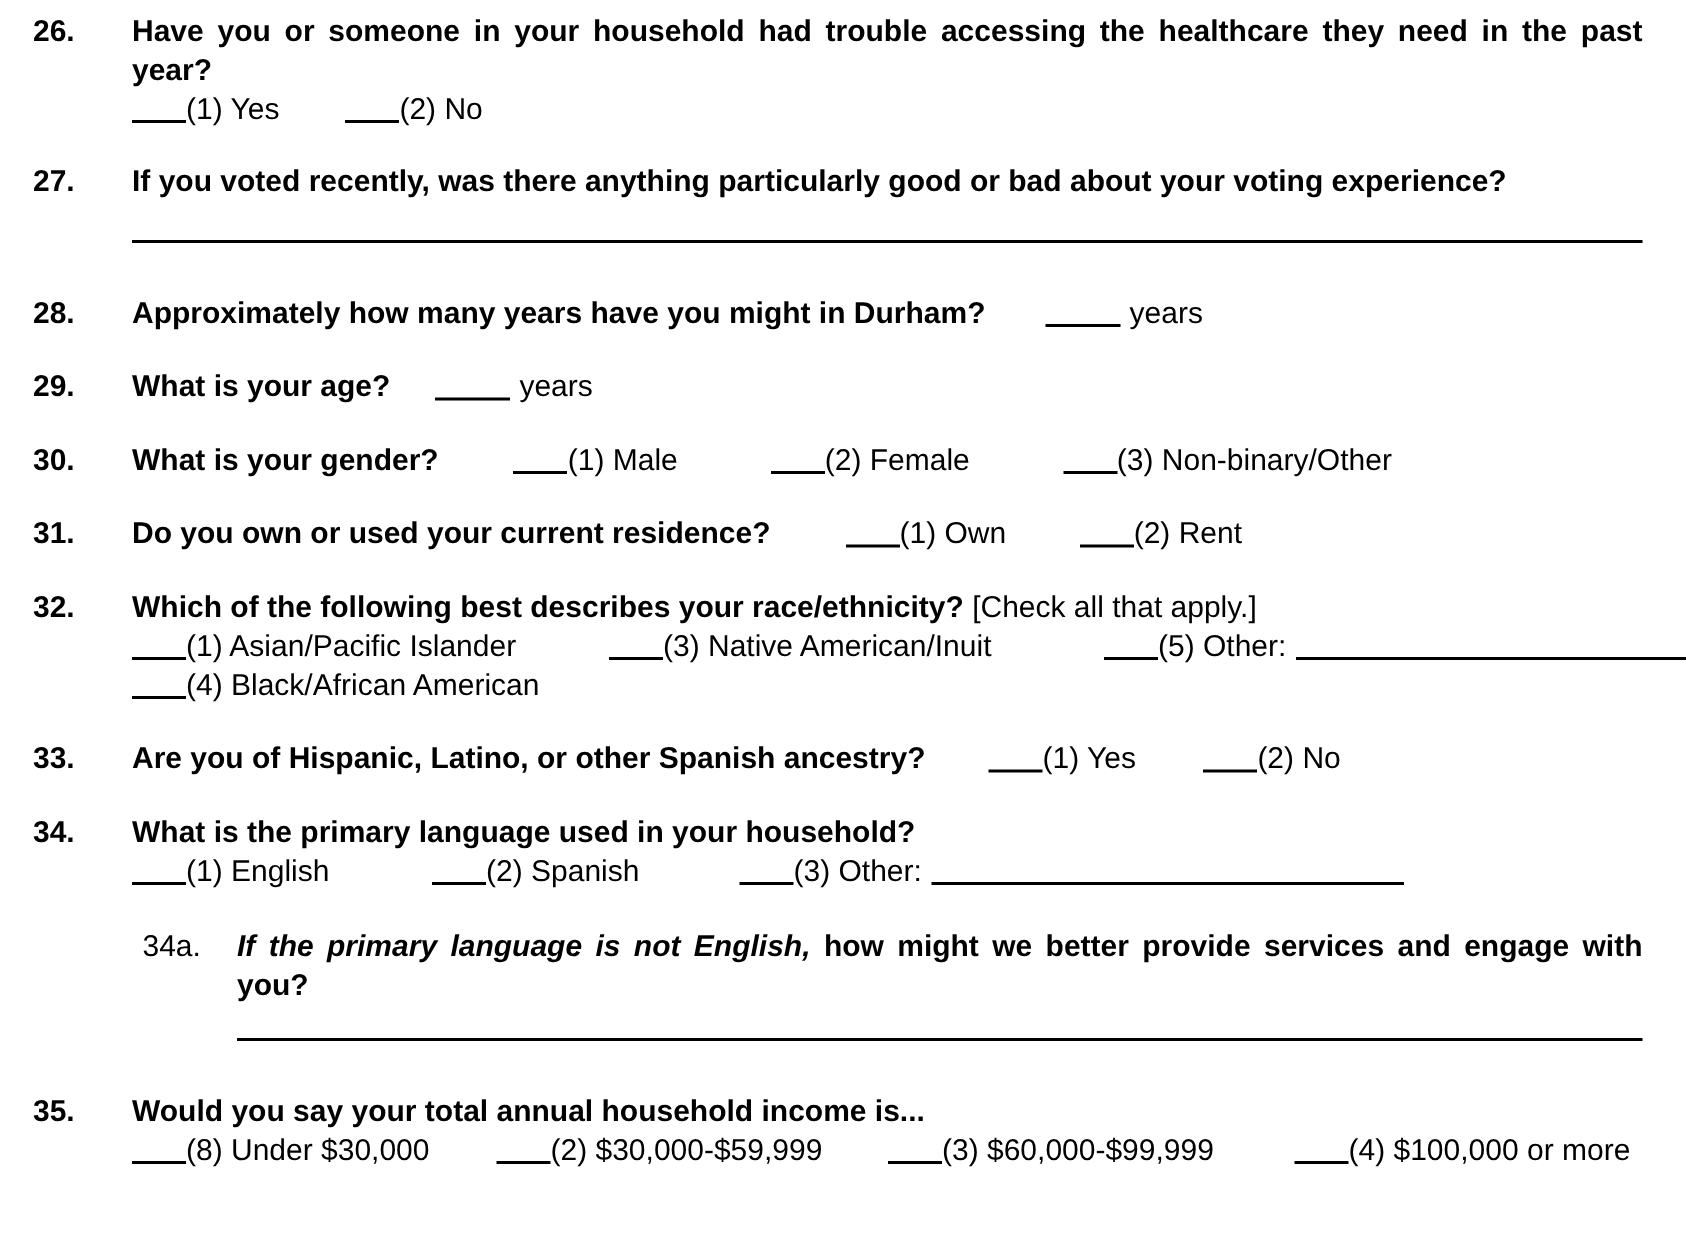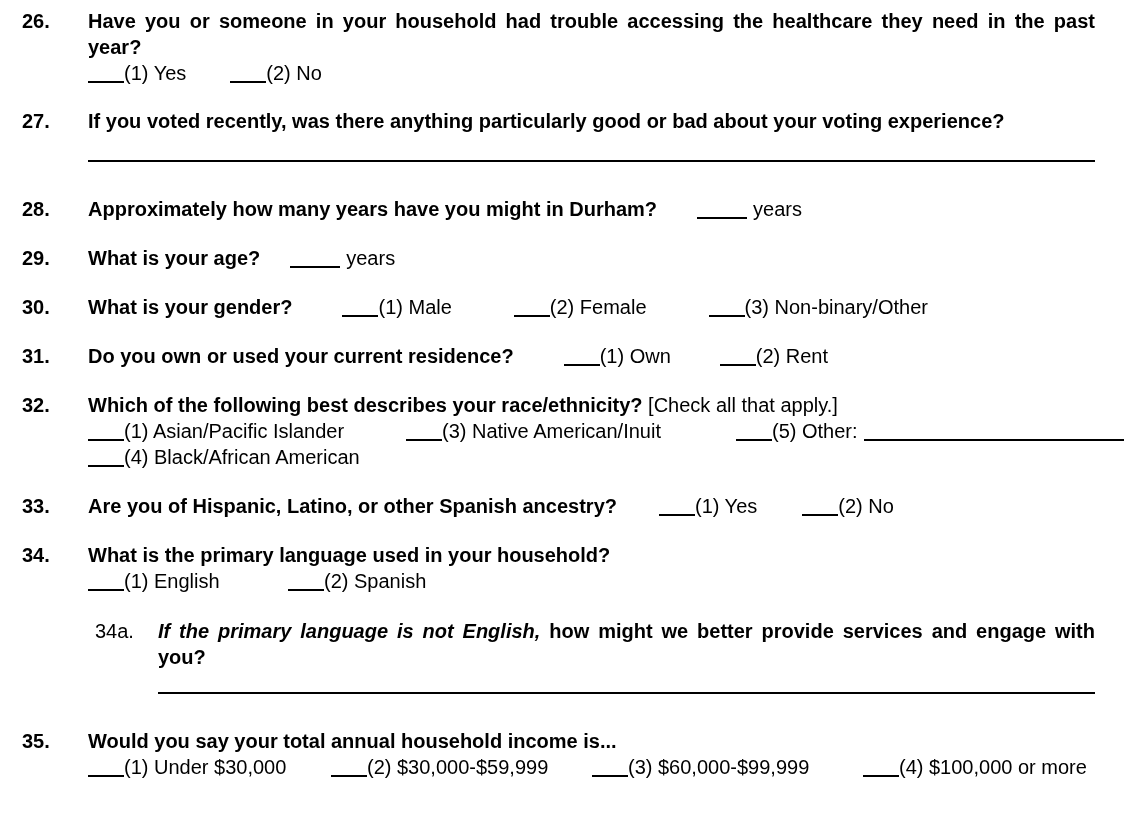--- a/index.html
+++ b/index.html
@@ -117,38 +117,39 @@
     </div>
   </div>
 
   <div class="q">
     <div class="num">34.</div>
     <div class="body">
       <div class="qt">What is the primary language used in your household?</div>
       <div class="grid34">
         <span class="opt"><span class="blank bw-opt"></span><span>(1) English</span></span>
         <span class="opt"><span class="blank bw-opt"></span><span>(2) Spanish</span></span>
+        <span class="opt"><span class="blank bw-opt"></span><span>(3) Other:</span><span class="blank bw-other3 mlsp"></span></span>
       </div>
 
       <div class="subq">
         <div class="subnum">34a.</div>
         <div class="subbody">
           <div class="qt just"><span class="bi">If the primary language is not English,</span> <span>how might we better provide services and engage with you?</span></div>
           <div class="rule mt22"></div>
         </div>
       </div>
     </div>
   </div>
 
   <div class="q mt34">
     <div class="num">35.</div>
     <div class="body">
       <div class="qt">Would you say your total annual household income is...</div>
       <div class="grid35">
-        <span class="opt"><span class="blank bw-opt"></span><span>(1) Under $30,000</span></span>
+        <span class="opt"><span class="blank bw-opt"></span><span>(8) Under $30,000</span></span>
         <span class="opt"><span class="blank bw-opt"></span><span>(2) $30,000-$59,999</span></span>
         <span class="opt"><span class="blank bw-opt"></span><span>(3) $60,000-$99,999</span></span>
         <span class="opt"><span class="blank bw-opt"></span><span>(4) $100,000 or more</span></span>
       </div>
     </div>
   </div>
 
 </div>
 
 </body></html>

